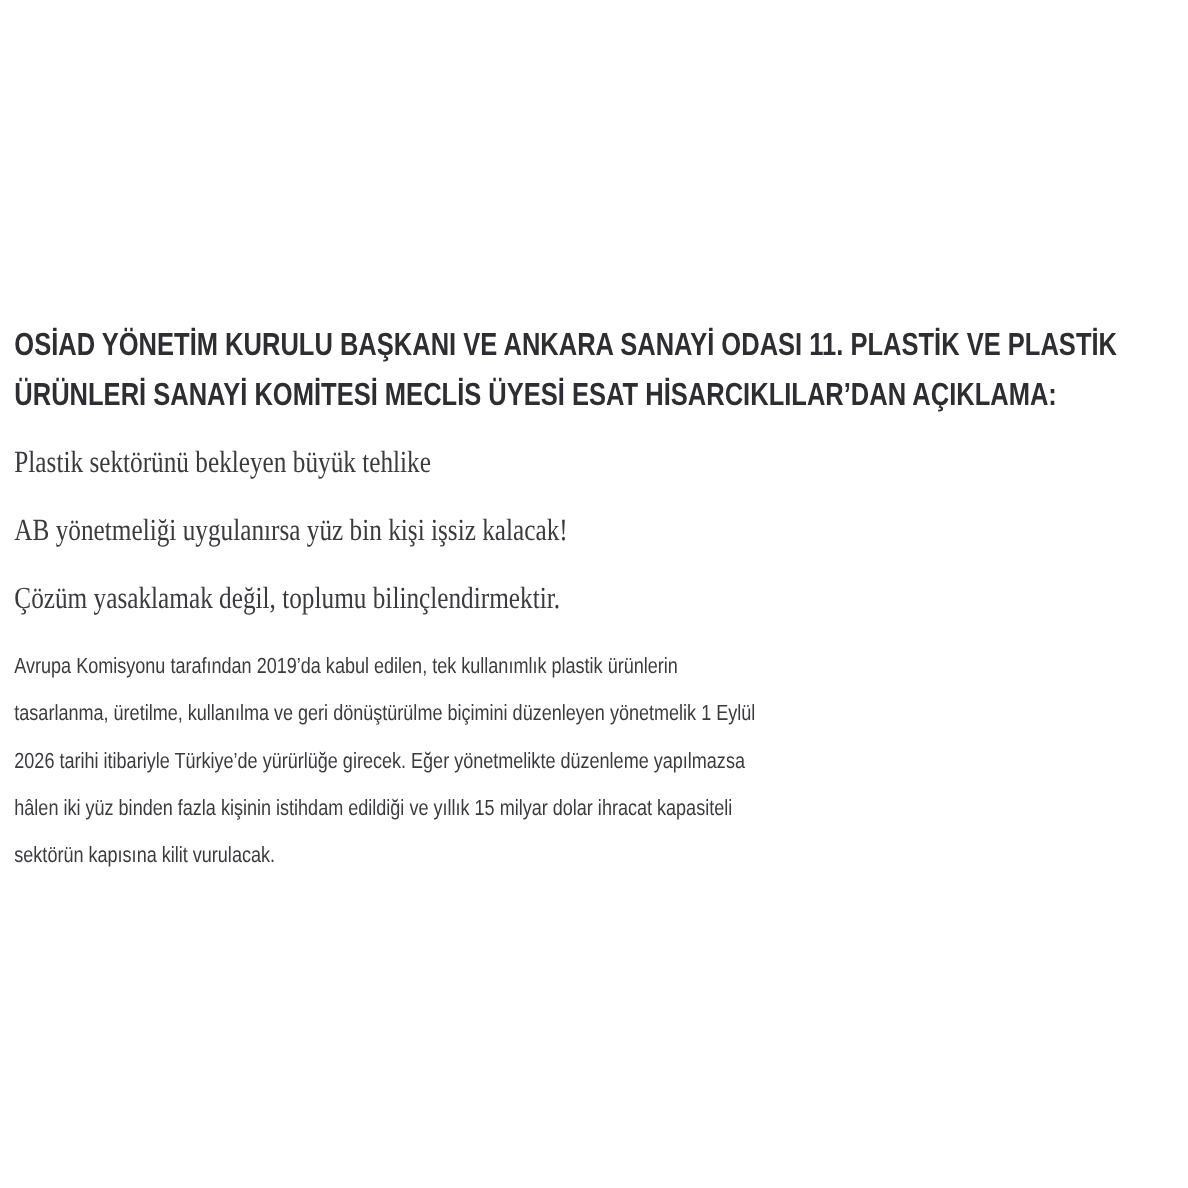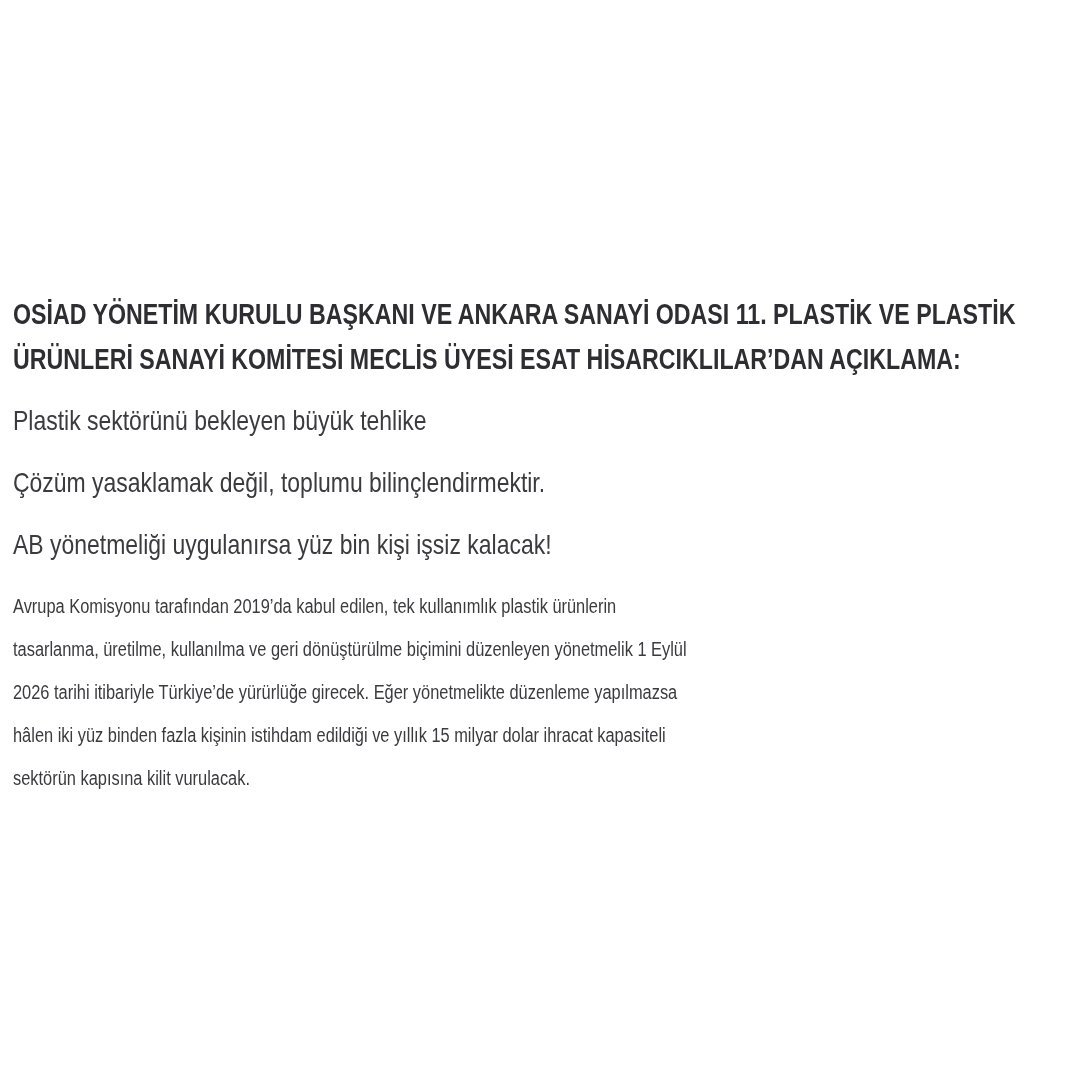--- a/index.html
+++ b/index.html
@@ -32,20 +32,21 @@
     color: var(--heading-color);
     margin: 0 0 17px 0;
   }
   h1.article-heading .scale-x { transform: scaleX(0.80); }
   p.subhead {
     font-size: 28px;
     line-height: 44px;
     font-weight: normal;
     color: var(--body-color);
     margin: 0 0 18px 0;
+    font-family: Liberation Serif, serif;
   }
   .body-paragraph {
     font-size: 20px;
     line-height: 43px;
     font-weight: normal;
     color: var(--body-color);
   }
 </style>
 </head>
 <body>
@@ -55,25 +56,25 @@
   <h1 class="article-heading">
     <span class="scale-x">OSİAD YÖNETİM KURULU BAŞKANI VE ANKARA SANAYİ ODASI 11. PLASTİK VE PLASTİK</span>
     <span class="scale-x">ÜRÜNLERİ SANAYİ KOMİTESİ MECLİS ÜYESİ ESAT HİSARCIKLILAR’DAN AÇIKLAMA:</span>
   </h1>
 
   <p class="subhead">
     <span class="scale-x">Plastik sektörünü bekleyen büyük tehlike</span>
   </p>
 
   <p class="subhead">
-    <span class="scale-x">Çözüm yasaklamak değil, toplumu bilinçlendirmektir.</span>
+    <span class="scale-x">AB yönetmeliği uygulanırsa yüz bin kişi işsiz kalacak!</span>
   </p>
 
   <p class="subhead">
-    <span class="scale-x">AB yönetmeliği uygulanırsa yüz bin kişi işsiz kalacak!</span>
+    <span class="scale-x">Çözüm yasaklamak değil, toplumu bilinçlendirmektir.</span>
   </p>
 
   <div class="body-paragraph">
     <span class="scale-x">Avrupa Komisyonu tarafından 2019’da kabul edilen, tek kullanımlık plastik ürünlerin</span>
     <span class="scale-x">tasarlanma, üretilme, kullanılma ve geri dönüştürülme biçimini düzenleyen yönetmelik 1 Eylül</span>
     <span class="scale-x">2026 tarihi itibariyle Türkiye’de yürürlüğe girecek. Eğer yönetmelikte düzenleme yapılmazsa</span>
     <span class="scale-x">hâlen iki yüz binden fazla kişinin istihdam edildiği ve yıllık 15 milyar dolar ihracat kapasiteli</span>
     <span class="scale-x">sektörün kapısına kilit vurulacak.</span>
   </div>
 

